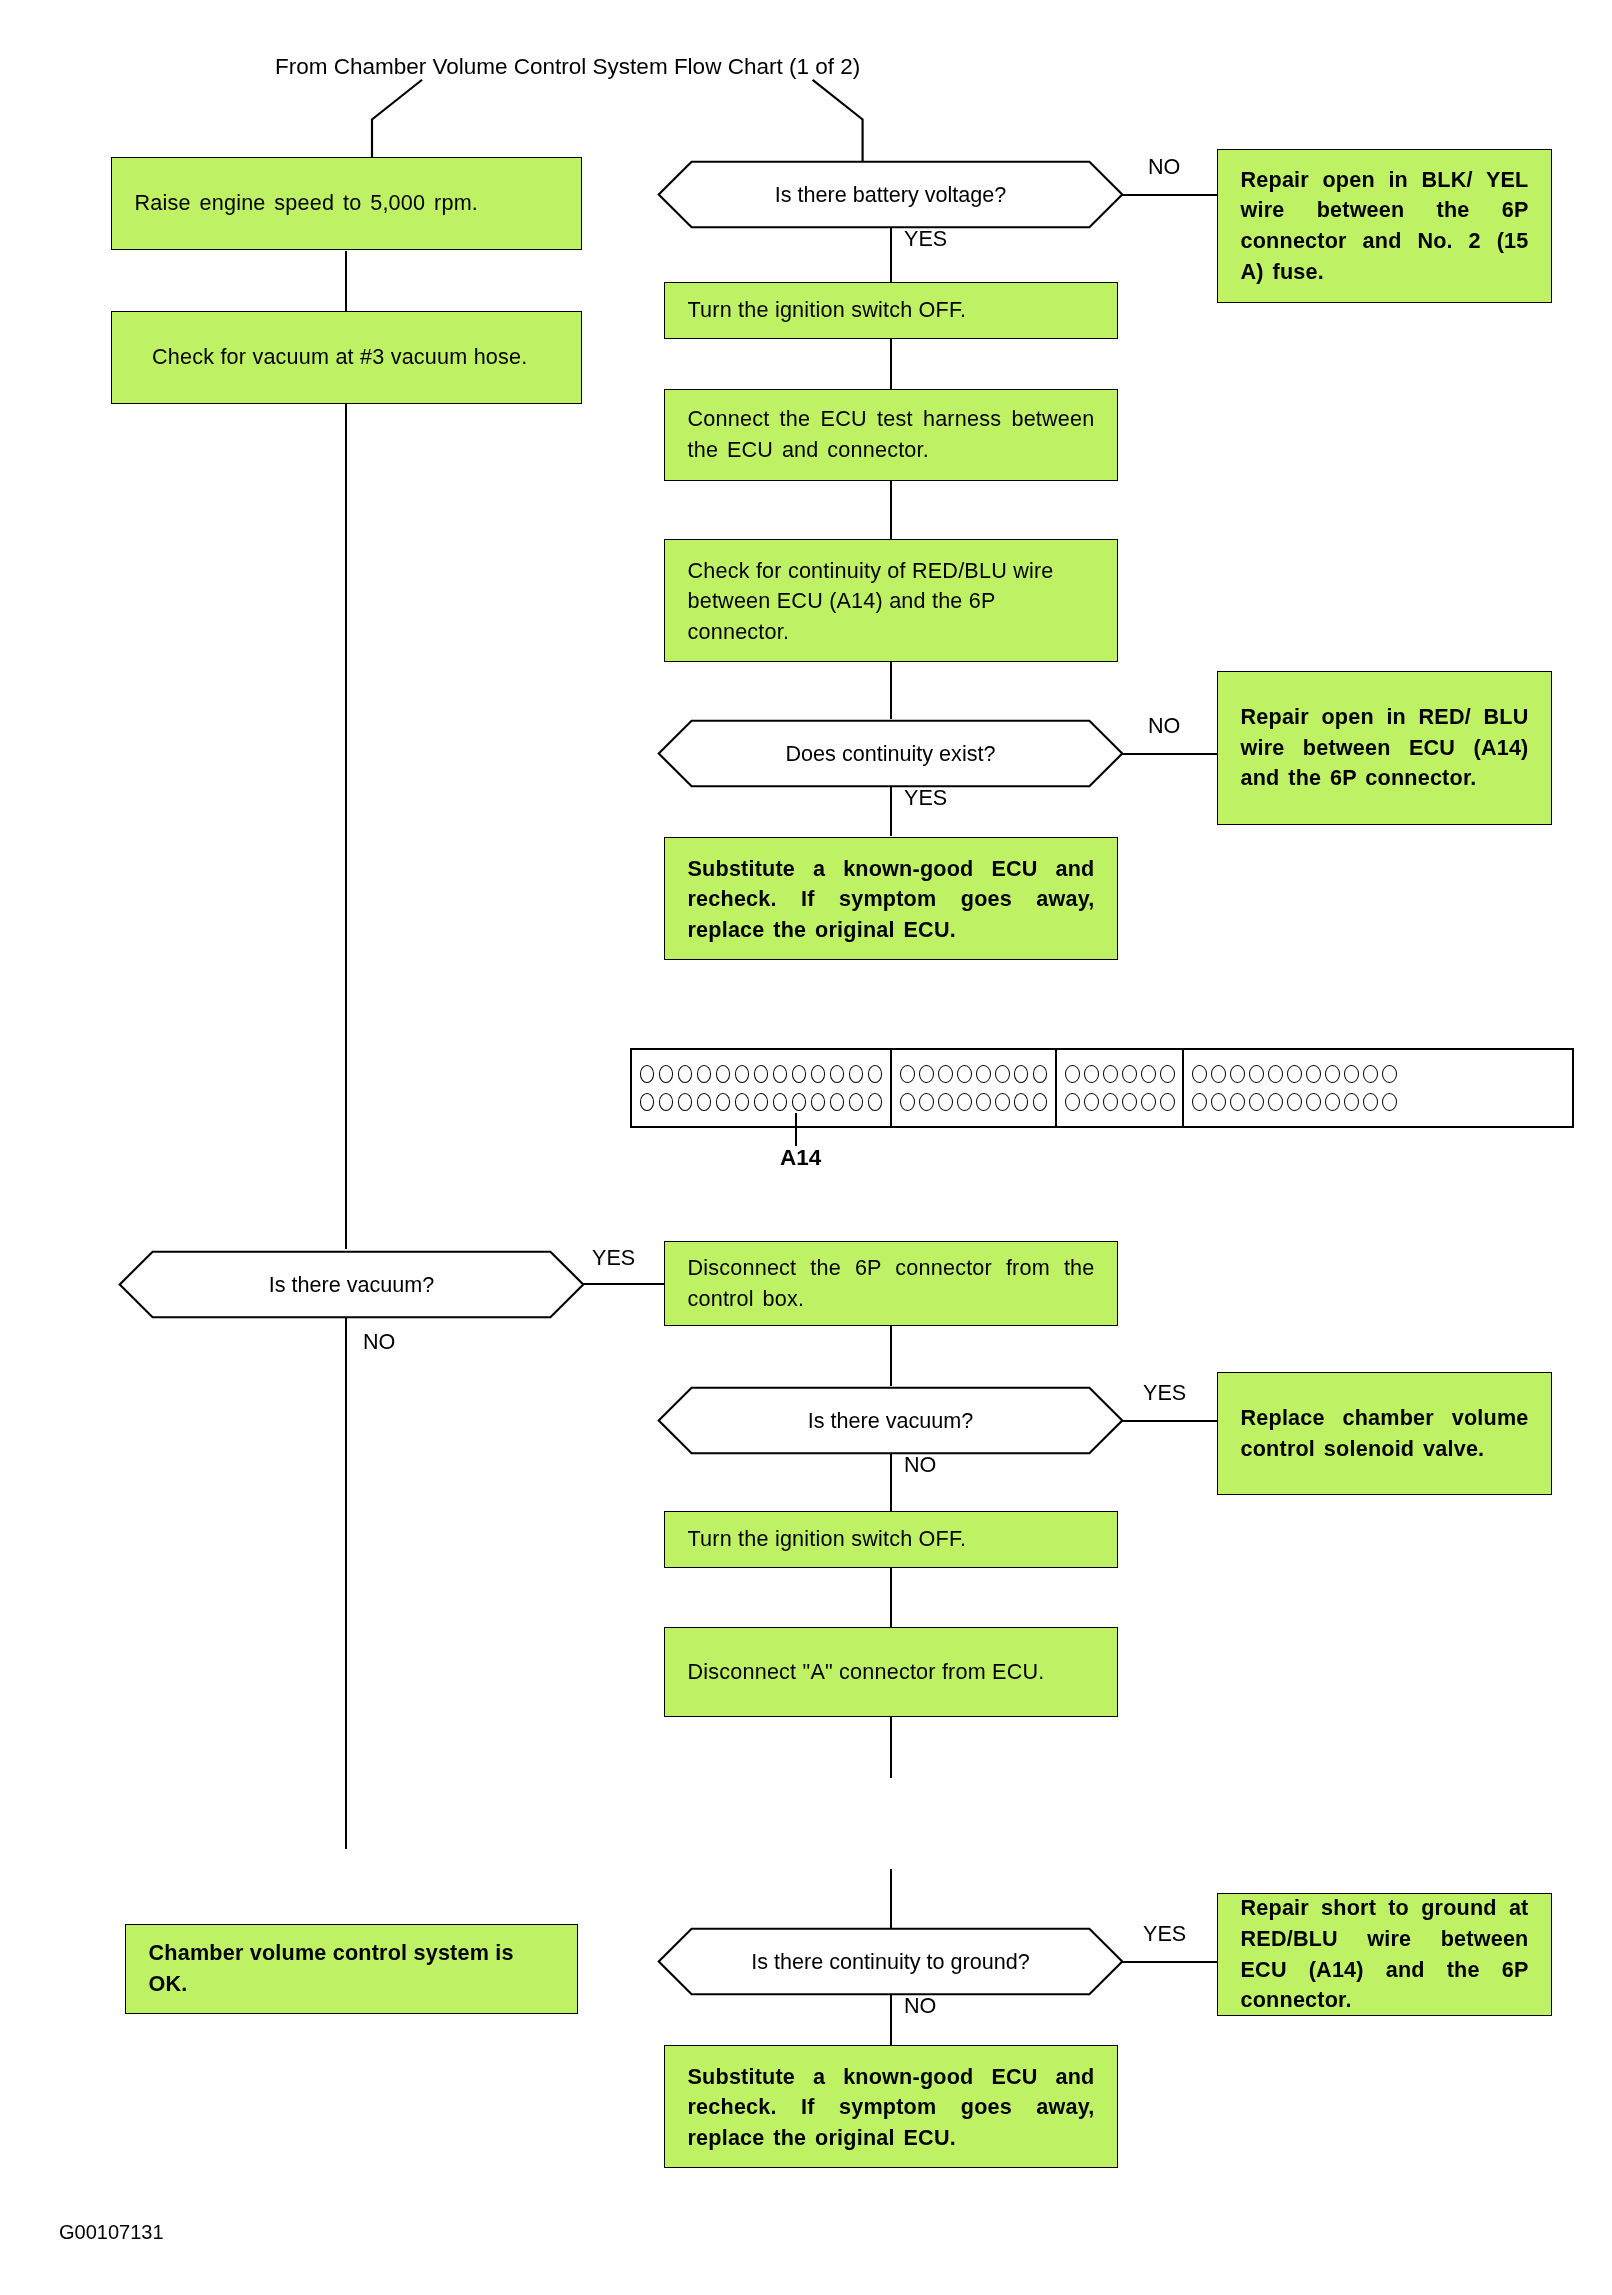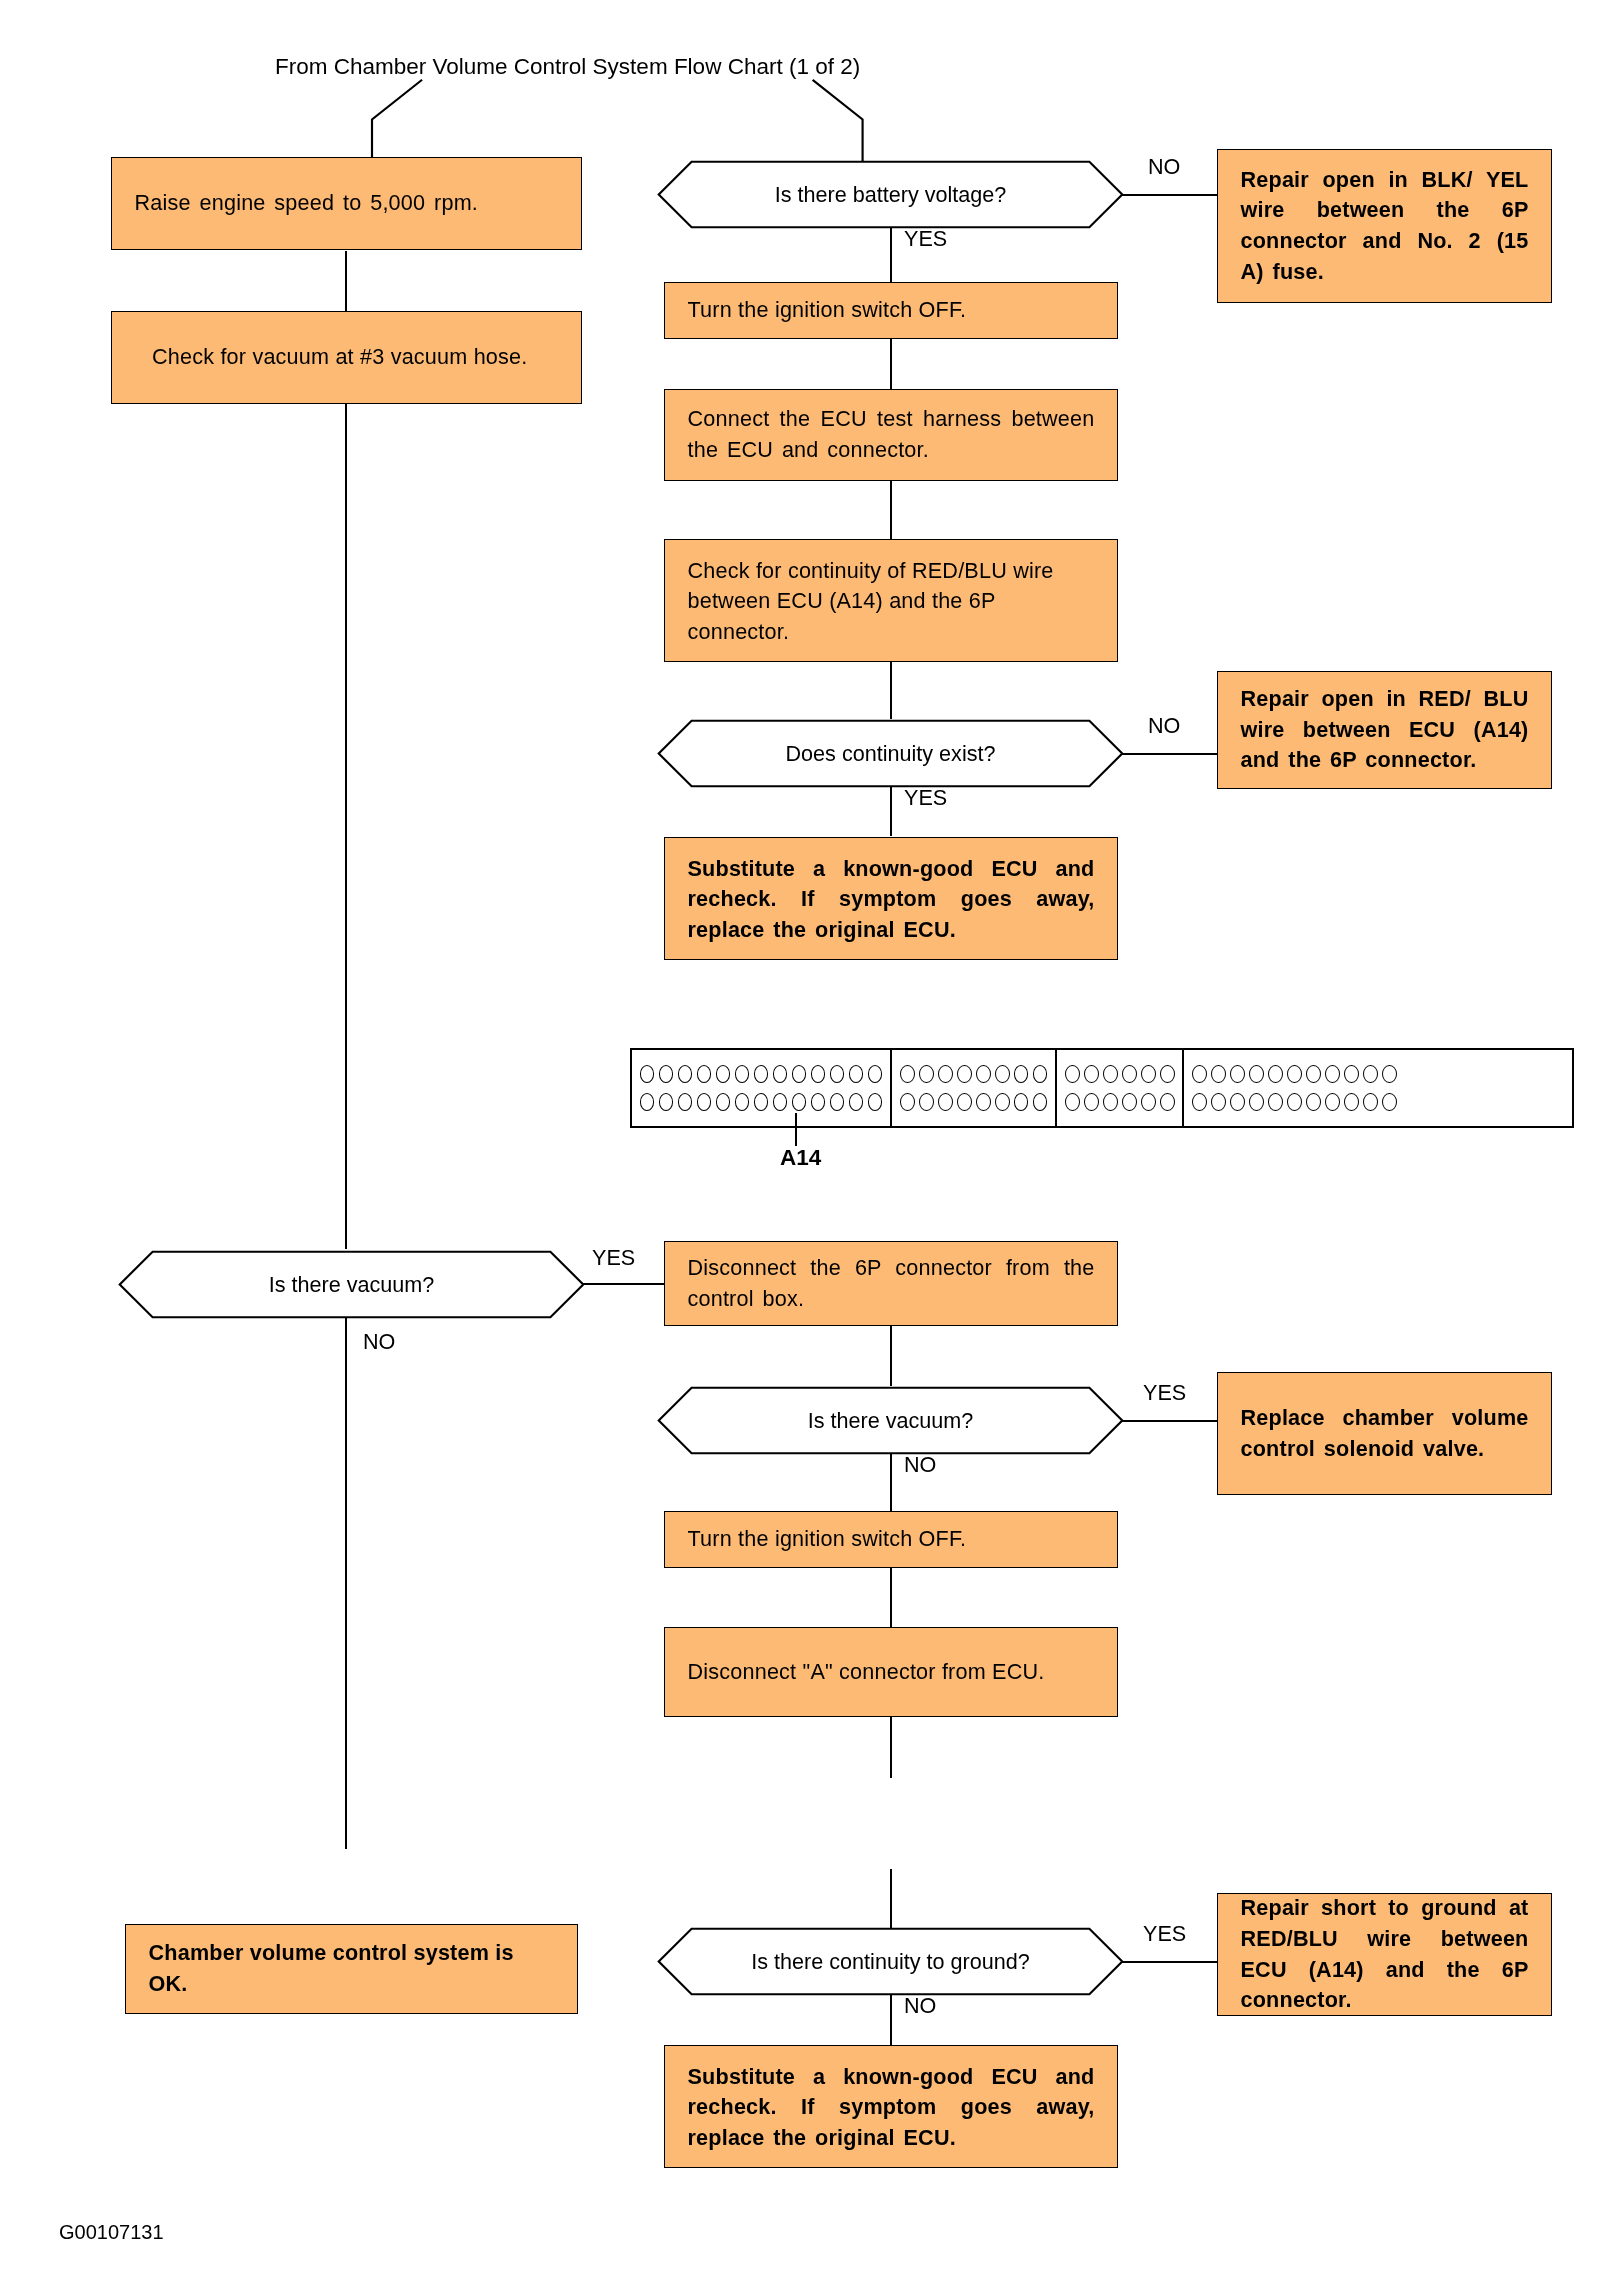--- a/index.html
+++ b/index.html
@@ -17,21 +17,21 @@
     width: 1613px;
     height: 2295px;
     background: #ffffff;
     overflow: hidden;
     margin-left: 35px;
   }
   
   .node {
     position: absolute;
     box-sizing: border-box;
-    background: #fdba74;
+    background: #bef264;
   }
   .box {
     border: 1.7px solid #000;
     display: flex;
     align-items: center;
     padding: 8.6px 22.5px;
   }
   .box .txt {
     font-size: 21.6px;
     line-height: 1.42;
@@ -202,21 +202,21 @@
   <div class="hex" style="left:622px; top:719px; width:467px; height:69px;">
     <svg viewBox="0 0 540 80" preserveAspectRatio="none">
       <polygon points="40,2 500,2 538,40 500,78 40,78 2,40" fill="#fff" stroke="#000" stroke-width="2.5"></polygon>
     </svg>
     <div class="txt">Does continuity exist?</div>
   </div>
 
   <div class="line hline" style="left:1087px; top:753px; width:95px;"></div>
   <div class="label" style="left:1113px; top:713px;">NO</div>
 
-  <div class="node box bold just" style="left:1182px; top:671px; width:335px; height:118px;">
+  <div class="node box bold just" style="left:1182px; top:671px; width:335px; height:154px;">
     <span class="txt">Repair open in RED/ BLU wire between ECU (A14) and the 6P connector.</span>
   </div>
 
   <div class="line vline" style="left:855px; top:786px; height:50px;"></div>
   <div class="label" style="left:869px; top:785px;">YES</div>
 
   <div class="node box bold just topalign" style="left:629px; top:837px; width:454px; height:123px;">
     <span class="txt">Substitute a known-good ECU and recheck. If symptom goes away, replace the original ECU.</span>
   </div>
 

